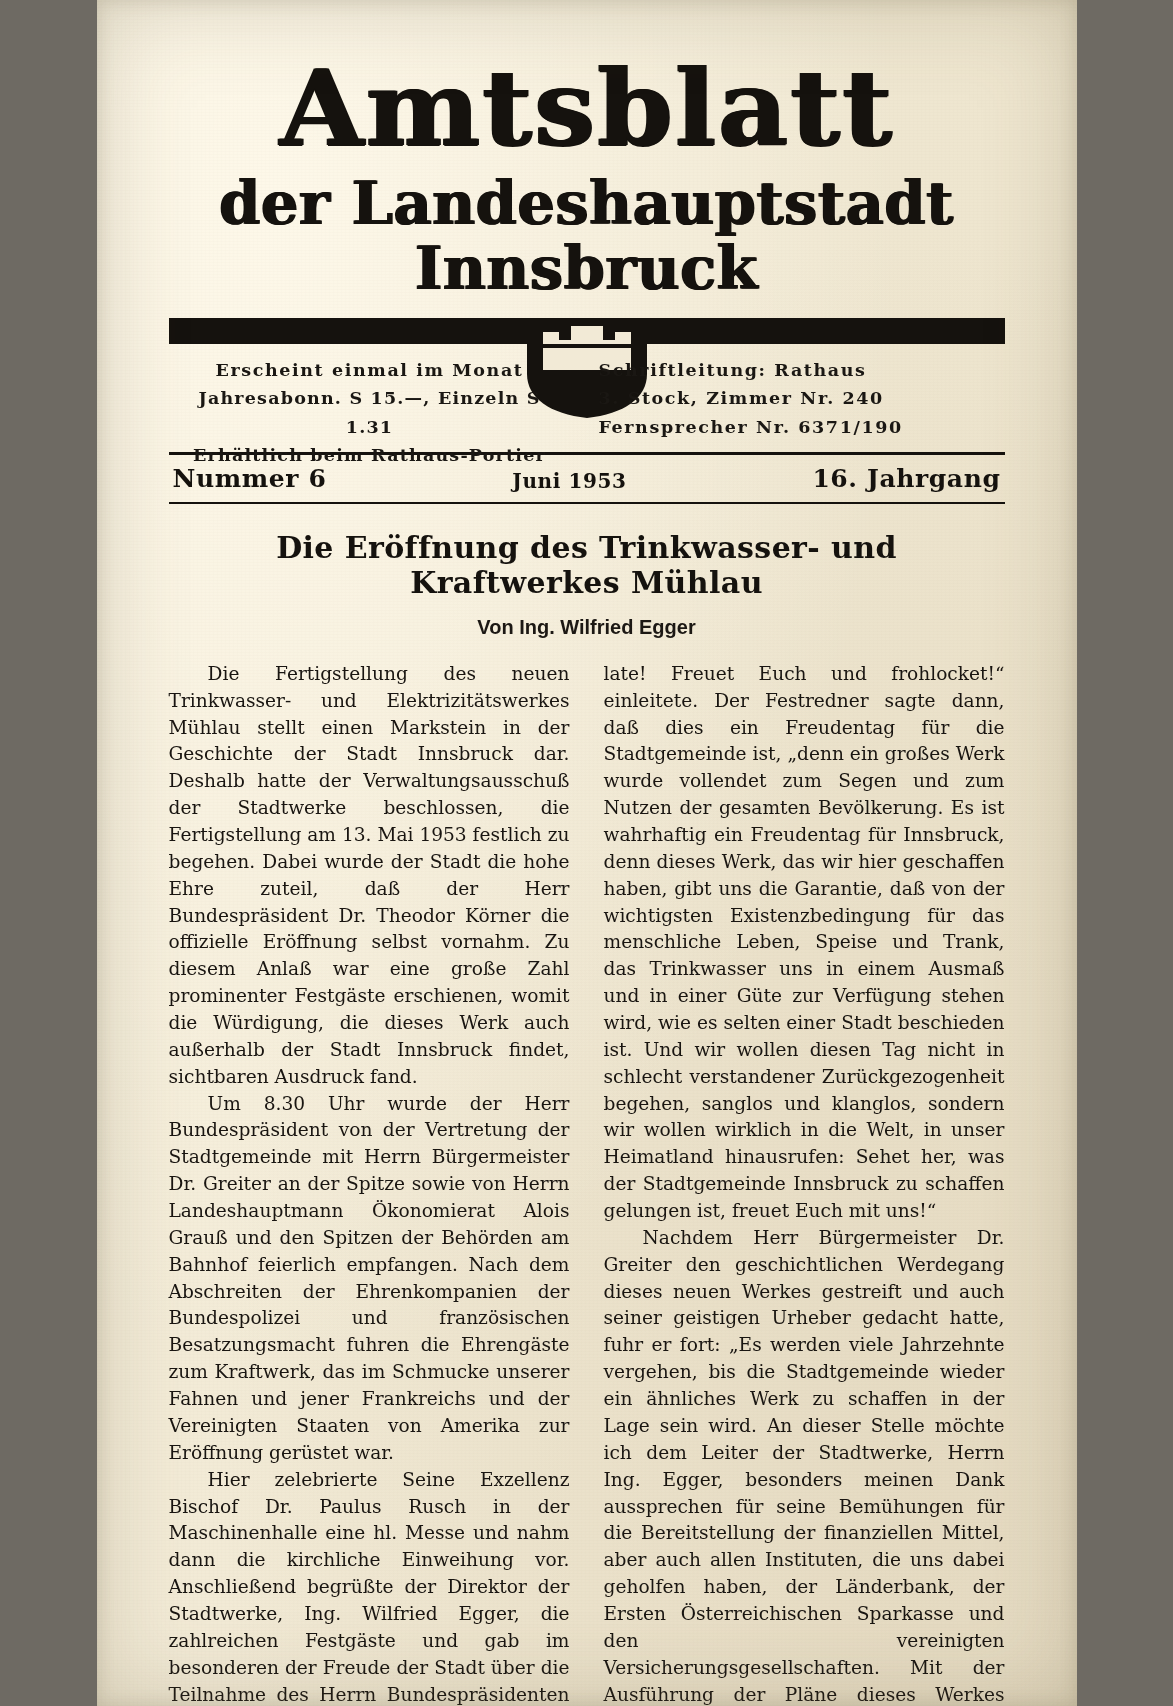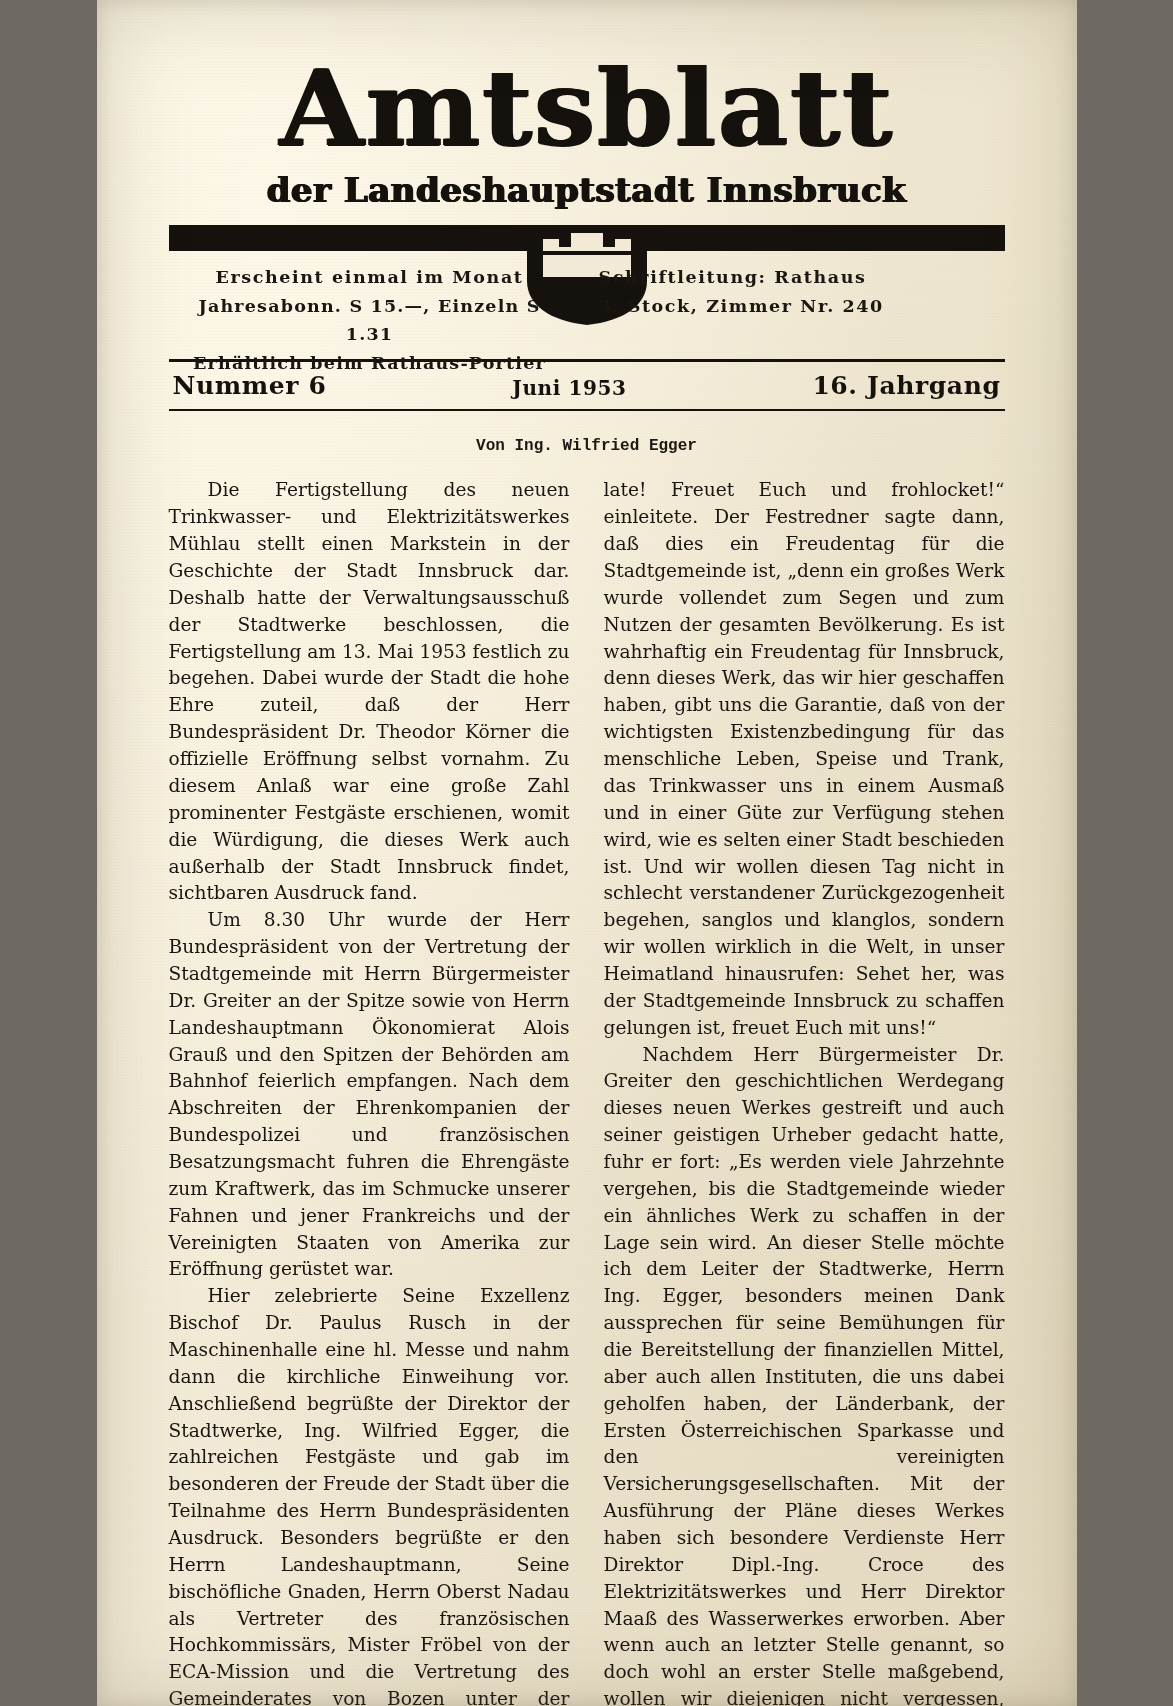--- a/index.html
+++ b/index.html
@@ -57,21 +57,21 @@
     font-size: 104px;
     line-height: 1.02;
     letter-spacing: 2px;
     margin: 10px 0 0 0;
     transform: scaleX(1.04);
     text-shadow: 1.2px 0 0 #15120e, -1.2px 0 0 #15120e, 0 1px 0 #15120e;
   }
   .masthead-sub {
     font-family: "DejaVu Serif", serif;
     font-weight: 700;
-    font-size: 34px;
+    font-size: 59px;
     line-height: 1.1;
     letter-spacing: 0.5px;
     margin: 10px 0 0 0;
     text-shadow: 0.9px 0 0 #15120e, -0.9px 0 0 #15120e;
   }
 
   .bars-row {
     position: relative;
     margin-top: 16px;
     height: 26px;
@@ -148,25 +148,25 @@
   }
   .article-title {
     font-family: "DejaVu Serif", serif;
     font-weight: 700;
     font-size: 30px;
     letter-spacing: 0.4px;
     color: #15120e;
     margin: 0;
   }
   .article-author {
-    font-family: Liberation Mono, monospace;
+    font-family: Liberation Sans, sans-serif;
     font-weight: 600;
-    font-size: 16px;
+    font-size: 20px;
     color: #1c1814;
-    margin: 24px 0 0 0;
+    margin: 16px 0 0 0;
   }
 
   .columns {
     display: flex;
     gap: 34px;
     margin-top: 22px;
   }
   .col {
     flex: 1 1 0;
     font-family: "DejaVu Serif", serif;
@@ -220,33 +220,35 @@
 
       <div class="infoblock">
         <div class="info-col info-left">
           <div>Erscheint einmal im Monat</div>
           <div class="l2">Jahresabonn. S 15.—, Einzeln S 1.31</div>
           <div class="l2">Erhältlich beim Rathaus-Portier</div>
         </div>
         <div class="info-col info-right">
           <div>Schriftleitung: Rathaus</div>
           <div>3. Stock, Zimmer Nr. 240</div>
+          <div>Fernsprecher Nr. 6371/190</div>
         </div>
       </div>
 
       <hr class="rule">
       <div class="issue-row">
         <span>Nummer 6</span>
         <span class="mid">Juni 1953</span>
         <span>16. Jahrgang</span>
       </div>
       <hr class="rule-thin">
     </div>
 
     <div class="article-head">
+      <h3 class="article-title">Die Eröffnung des Trinkwasser- und Kraftwerkes Mühlau</h3>
       <div class="article-author">Von Ing. Wilfried Egger</div>
     </div>
 
     <div class="columns">
       <div class="col">
         <p>Die Fertigstellung des neuen Trinkwasser- und Elektrizitätswerkes Mühlau stellt einen Markstein in der Geschichte der Stadt Innsbruck dar. Deshalb hatte der Verwaltungsausschuß der Stadtwerke beschlossen, die Fertigstellung am 13. Mai 1953 festlich zu begehen. Dabei wurde der Stadt die hohe Ehre zuteil, daß der Herr Bundespräsident Dr. Theodor Körner die offizielle Eröffnung selbst vornahm. Zu diesem Anlaß war eine große Zahl prominenter Festgäste erschienen, womit die Würdigung, die dieses Werk auch außerhalb der Stadt Innsbruck findet, sichtbaren Ausdruck fand.</p>
         <p>Um 8.30 Uhr wurde der Herr Bundespräsident von der Vertretung der Stadtgemeinde mit Herrn Bürgermeister Dr. Greiter an der Spitze sowie von Herrn Landeshauptmann Ökonomierat Alois Grauß und den Spitzen der Behörden am Bahnhof feierlich empfangen. Nach dem Abschreiten der Ehrenkompanien der Bundespolizei und französischen Besatzungsmacht fuhren die Ehrengäste zum Kraftwerk, das im Schmucke unserer Fahnen und jener Frankreichs und der Vereinigten Staaten von Amerika zur Eröffnung gerüstet war.</p>
         <p>Hier zelebrierte Seine Exzellenz Bischof Dr. Paulus Rusch in der Maschinenhalle eine hl. Messe und nahm dann die kirchliche Einweihung vor. Anschließend begrüßte der Direktor der Stadtwerke, Ing. Wilfried Egger, die zahlreichen Festgäste und gab im besonderen der Freude der Stadt über die Teilnahme des Herrn Bundespräsidenten Ausdruck. Besonders begrüßte er den Herrn Landeshauptmann, Seine bischöfliche Gnaden, Herrn Oberst Nadau als Vertreter des französischen Hochkommissärs, Mister Fröbel von der ECA-Mission und die Vertretung des Gemeinderates von Bozen unter der Führung von Herrn Vizebürgermeister Baron Ehrl. Weiters begrüßte er die Vertreter der Ministerien, der in Innsbruck ansässigen Behörden und Bundes und des Landes und die verschiedenen Fachleute aus der Energie- und Wasserwirtschaft.</p>
         <p>Nach dieser Begrüßung hielt der Herr Bürgermeister die Festrede, die er mit den Worten „Jubi-</p>
       </div>

